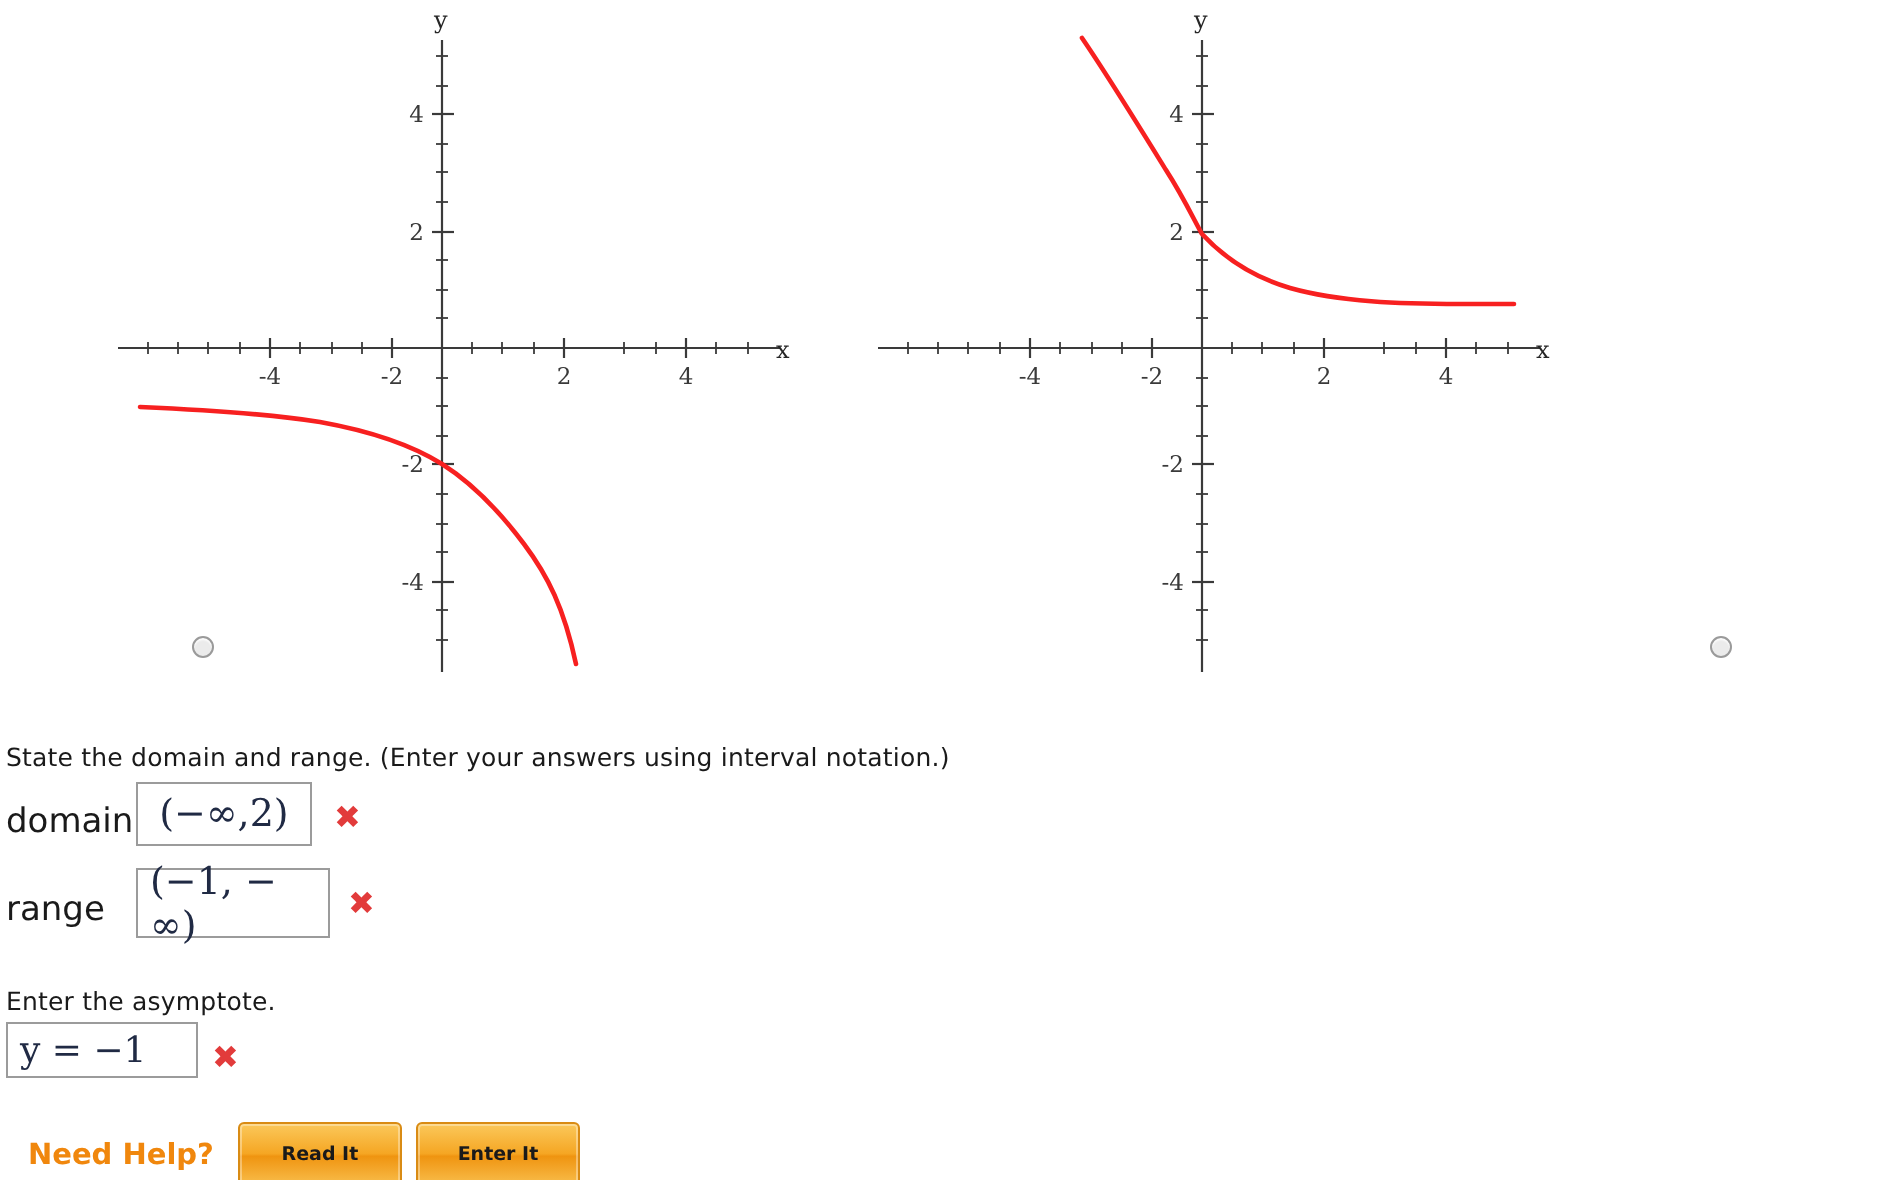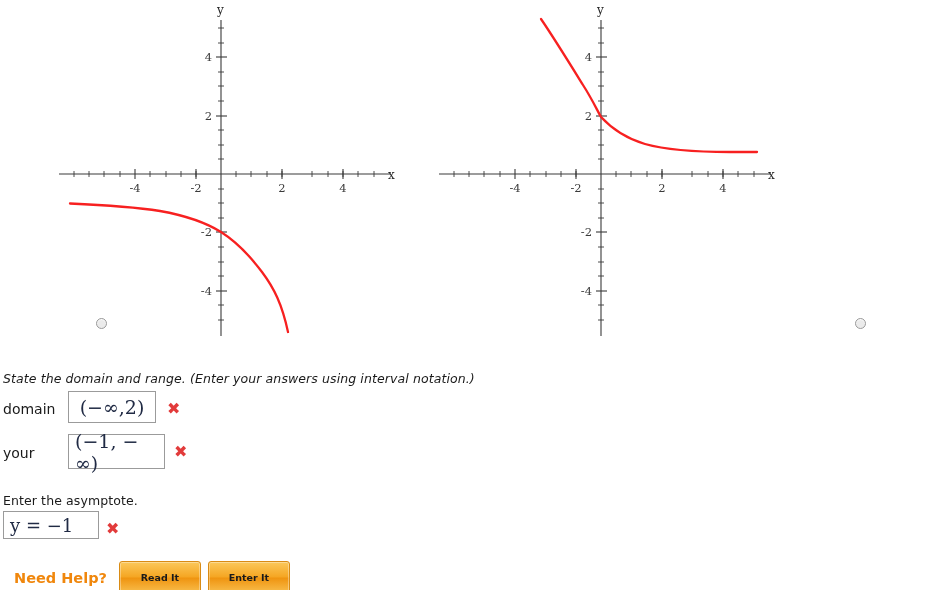--- a/index.html
+++ b/index.html
@@ -20,24 +20,24 @@
     box-shadow:inset 0 1px 1px rgba(255,255,255,0.9);
     box-sizing:border-box;
   }
   #radio-1{left:56px;top:318px;}
   #radio-2{left:435px;top:318px;}
 
   .qtext{
     position:absolute;font-size:12.5px;color:#1a1a1a;white-space:nowrap;
     letter-spacing:0.1px;
   }
-  #prompt-domain-range{left:3px;top:371px;font-style:italic;}
+  #prompt-domain-range{left:3px;top:371px;}
   #prompt-asymptote{left:3px;top:493px;}
 
-  .field-label{position:absolute;font-size:14px;color:#1a1a1a;}
+  .field-label{position:absolute;font-size:17px;color:#1a1a1a;}
   #label-domain{left:3px;top:401px;}
   #label-range{left:3px;top:445px;}
 
   .answer-box{
     position:absolute;border:1px solid #9b9b9b;background:#ffffff;
     box-sizing:border-box;
     font-family:"DejaVu Serif","Liberation Serif",serif;
     font-size:19px;color:#202a44;
     display:flex;align-items:center;justify-content:center;
     padding:0 6px;
@@ -232,21 +232,21 @@
     <div class="radio" id="radio-2"></div>
   </div>
 </div>
 
 <div class="qtext" id="prompt-domain-range">State the domain and range. (Enter your answers using interval notation.)</div>
 
 <div class="field-label" id="label-domain">domain</div>
 <div class="answer-box" id="box-domain">(−∞,2)</div>
 <div class="xmark" id="x-domain">✖</div>
 
-<div class="field-label" id="label-range">your</div>
+<div class="field-label" id="label-range">range</div>
 <div class="answer-box" id="box-range">(−1, − ∞)</div>
 <div class="xmark" id="x-range">✖</div>
 
 <div class="qtext" id="prompt-asymptote">Enter the asymptote.</div>
 <div class="answer-box" id="box-asymptote">y = −1</div>
 <div class="xmark" id="x-asymptote">✖</div>
 
 <div id="need-help-row">
   <span id="need-help-label">Need Help?</span>
   <span class="help-btn">Read It</span>

